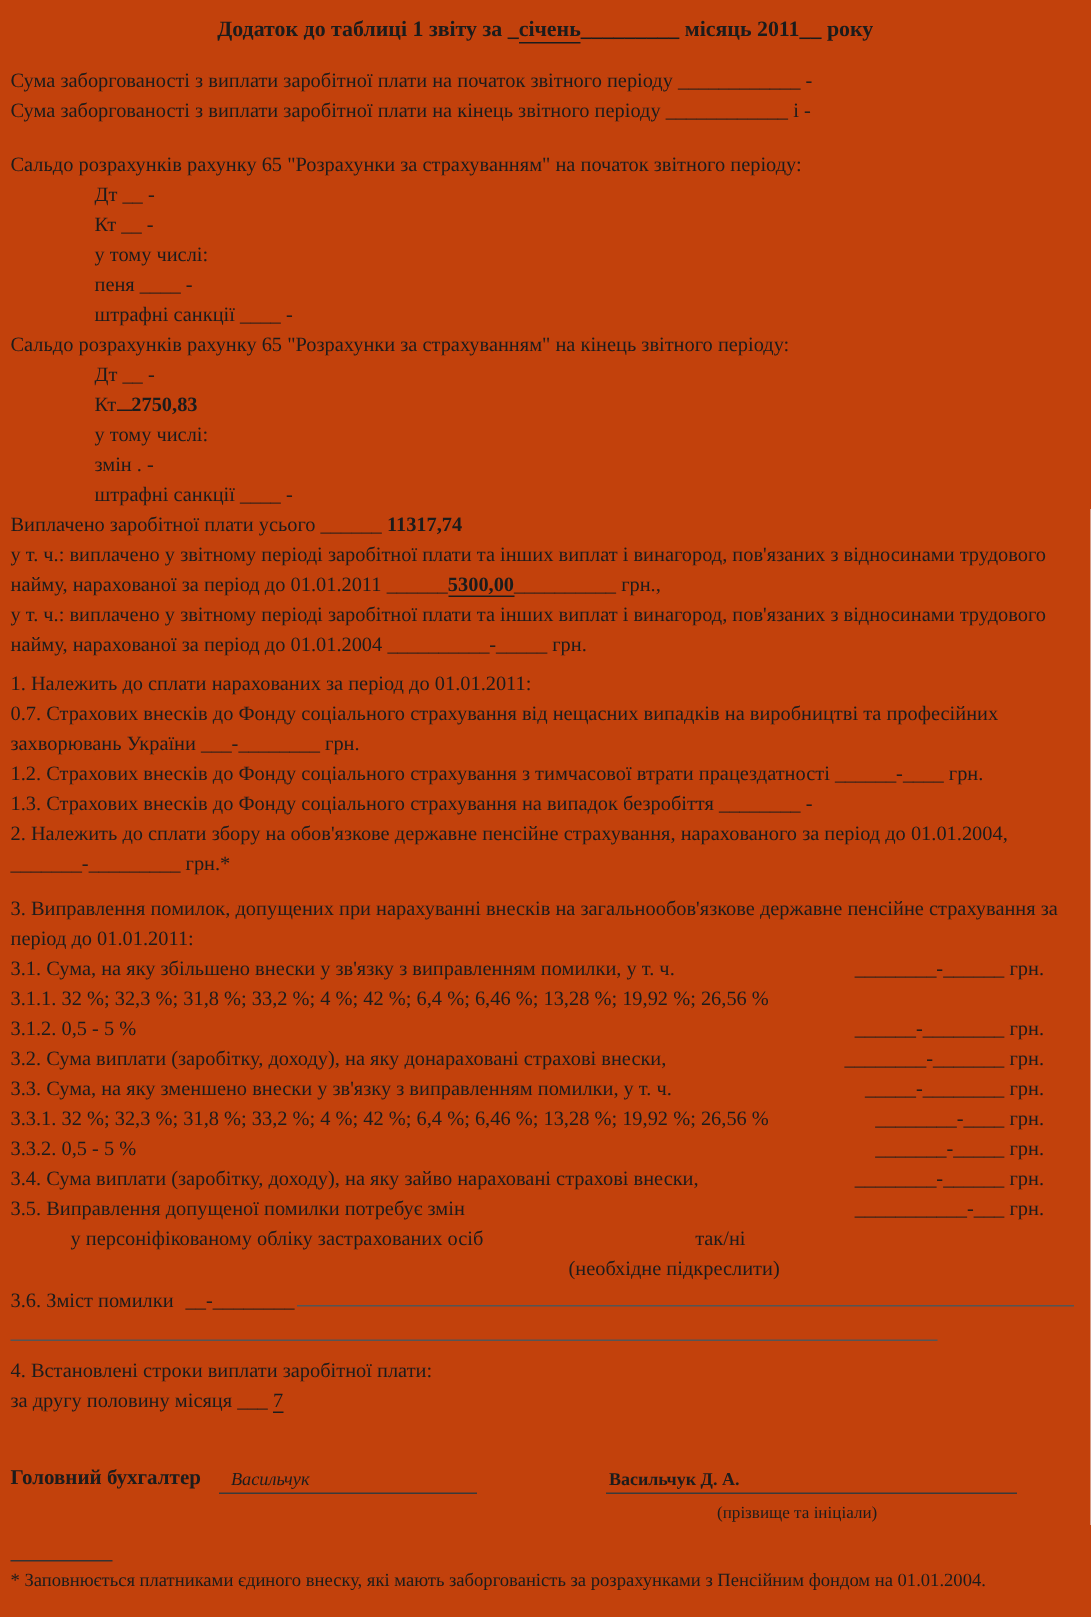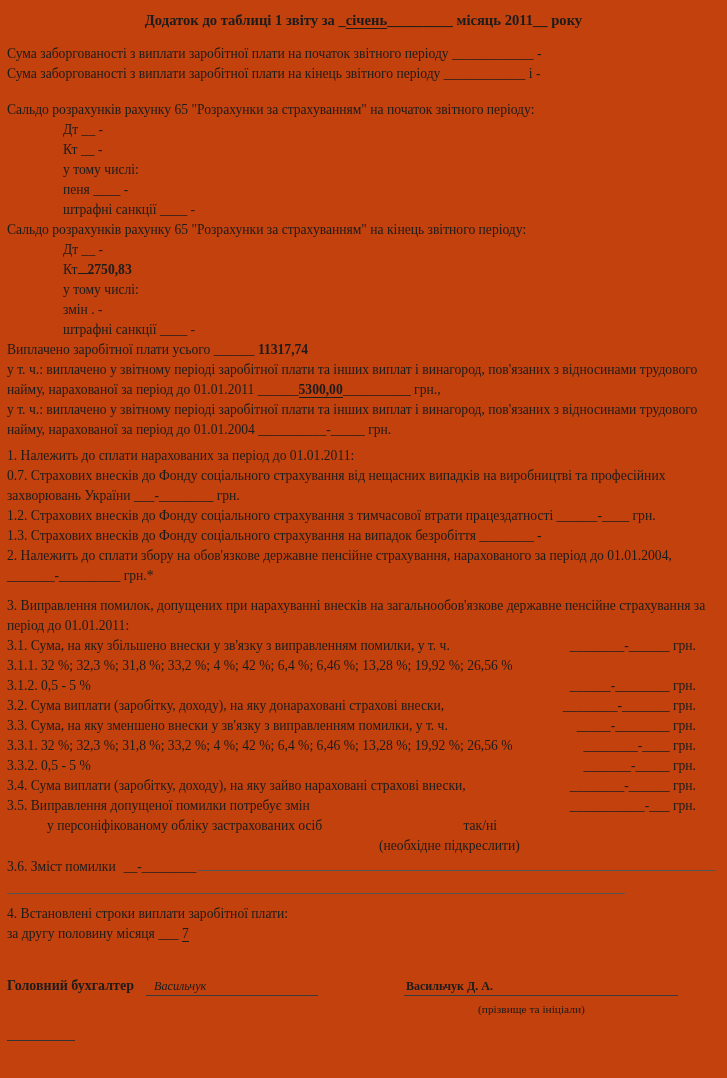--- a/index.html
+++ b/index.html
@@ -153,15 +153,16 @@
     <div class="sig-row">
       <span class="sig-role">Головний бухгалтер</span>
       <span class="sig-line1">Васильчук</span>
       <span class="sig-line2">Васильчук Д. А.</span>
     </div>
     <p class="sig-note">(прізвище та ініціали)</p>
   </div>
 
   <div class="foot-block">
     <div class="foot-rule"></div>
+    <p class="foot-text">* Заповнюється платниками єдиного внеску, які мають заборгованість за розрахунками з Пенсійним фондом на 01.01.2004.</p>
   </div>
 
 </div>
 
 </body></html>

